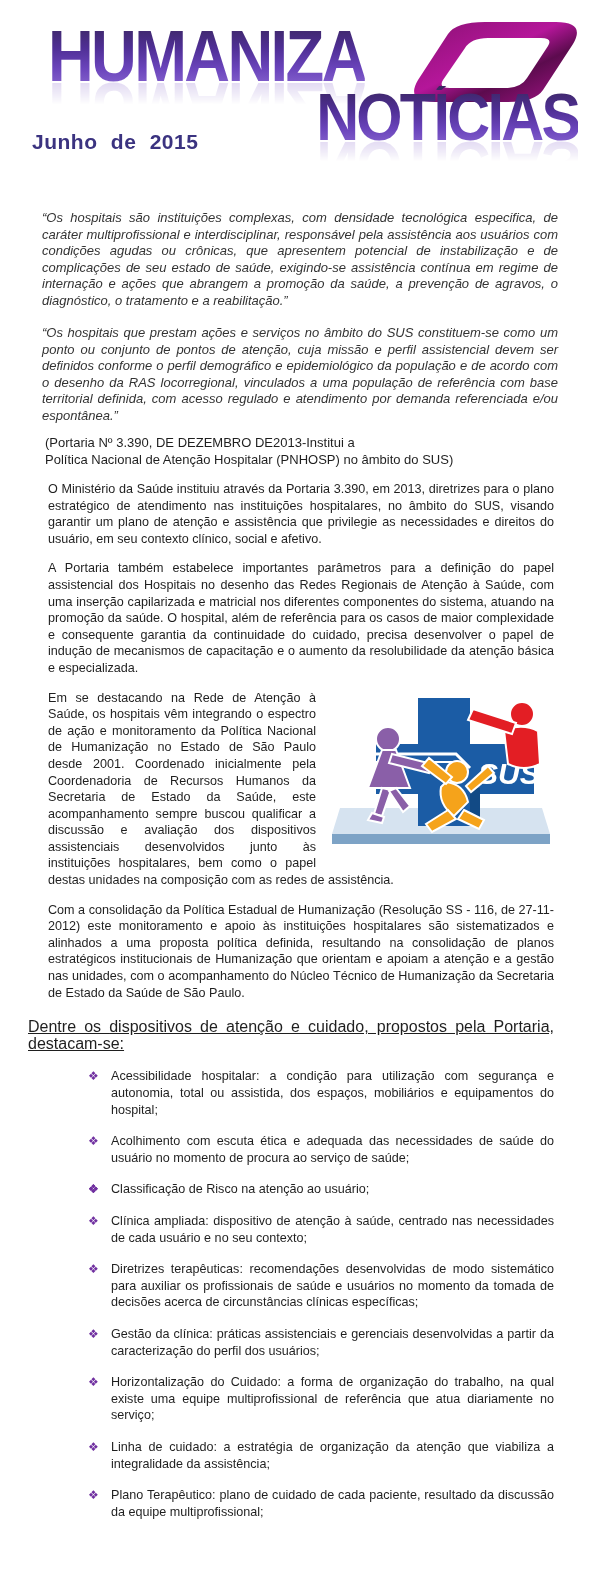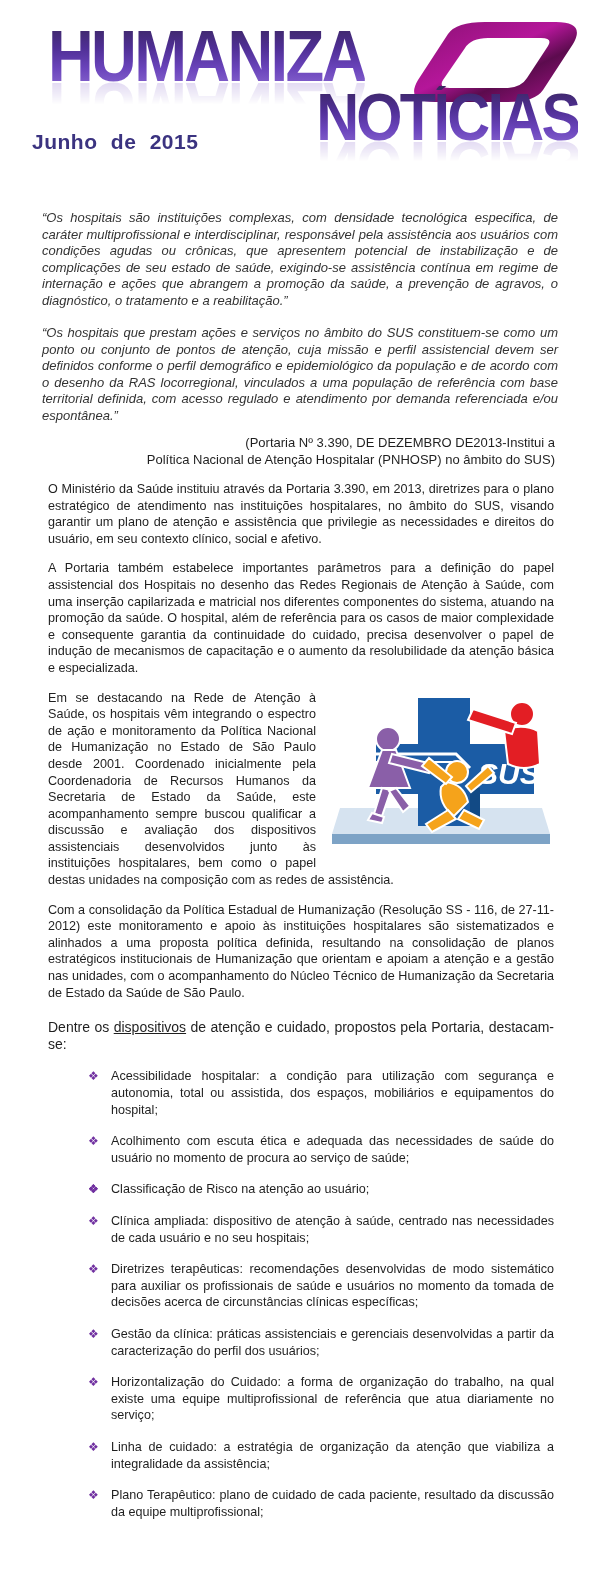--- a/index.html
+++ b/index.html
@@ -36,36 +36,36 @@
 
   
   .quote {
     margin: 0 42px; font-size: 13px; font-style: italic; color: #333333;
     text-align: justify; line-height: 16.5px;
   }
   .quote-1 { margin-top: 14px; }
   .quote-2 { margin-top: 16px; }
 
   .attribution {
-    margin: 10px 45px 0 45px; text-align: right;
+    margin: 10px 45px 0 45px; 
     font-size: 13px; color: #1f1f1f; line-height: 17px;
   }
 
   .body-par {
     margin: 13px 46px 0 48px; font-size: 12.6px; line-height: 16.6px;
     text-align: justify; color: #1f1f1f;
   }
 
   .illus-float {
     float: right; width: 226px; height: 160px;
     margin: 2px 0 4px 12px;
   }
   .illus-float svg { display: block; width: 100%; height: 100%; }
 
-  .list-intro { margin: 18px 46px 0 48px; font-size: 14px; }
+  .list-intro { margin: 18px 46px 0 28px; font-size: 16px; text-decoration: underline; }
   .u { text-decoration: underline; }
 
   ul.dispositivos { list-style: none; margin: 16px 46px 0 88px; }
   ul.dispositivos li {
     position: relative; padding-left: 23px; margin-bottom: 15px;
     font-size: 12.6px; line-height: 16.6px; text-align: justify;
   }
   ul.dispositivos li .bullet {
     position: absolute; left: 0; top: 0;
     color: #7030a0; font-size: 12px; font-style: normal;
@@ -153,20 +153,20 @@
 <p class="body-par">Com a consolidação da Política Estadual de Humanização (Resolução SS - 116, de 27-11-2012) este monitoramento e apoio às instituições hospitalares são sistematizados e alinhados a uma proposta política definida, resultando na consolidação de planos estratégicos institucionais de Humanização que orientam e apoiam a atenção e a gestão nas unidades, com o acompanhamento do Núcleo Técnico de Humanização da Secretaria de Estado da Saúde de São Paulo.</p>
 
 <p class="body-par list-intro"><span>Dentre os </span><span class="u">dispositivos</span><span> de atenção e cuidado, propostos pela Portaria, destacam-se:</span></p>
 
 <ul class="dispositivos">
   <li><span class="bullet">❖</span><span>Acessibilidade hospitalar: a condição para utilização com segurança e autonomia, total ou assistida, dos espaços, mobiliários e equipamentos do hospital;</span></li>
   <li><span class="bullet">❖</span><span>Acolhimento com escuta ética e adequada das necessidades de saúde do usuário no momento de procura ao serviço de saúde;</span></li>
   <li><span class="bullet">❖</span></li>
   <li><span class="bullet">❖</span></li>
   <li><span class="bullet">❖</span><span>Classificação de Risco na atenção ao usuário;</span></li>
-  <li><span class="bullet">❖</span><span>Clínica ampliada: dispositivo de atenção à saúde, centrado nas necessidades de cada usuário e no seu hospitais;</span></li>
+  <li><span class="bullet">❖</span><span>Clínica ampliada: dispositivo de atenção à saúde, centrado nas necessidades de cada usuário e no seu contexto;</span></li>
   <li><span class="bullet">❖</span><span>Diretrizes terapêuticas: recomendações desenvolvidas de modo sistemático para auxiliar os profissionais de saúde e usuários no momento da tomada de decisões acerca de circunstâncias clínicas específicas;</span></li>
   <li><span class="bullet">❖</span><span>Gestão da clínica: práticas assistenciais e gerenciais desenvolvidas a partir da caracterização do perfil dos usuários;</span></li>
   <li><span class="bullet">❖</span><span>Horizontalização do Cuidado: a forma de organização do trabalho, na qual existe uma equipe multiprofissional de referência que atua diariamente no serviço;</span></li>
   <li><span class="bullet">❖</span><span>Linha de cuidado: a estratégia de organização da atenção que viabiliza a integralidade da assistência;</span></li>
   <li><span class="bullet">❖</span><span>Plano Terapêutico: plano de cuidado de cada paciente, resultado da discussão da equipe multiprofissional;</span></li>
 
 </ul>
 
 </body></html>

